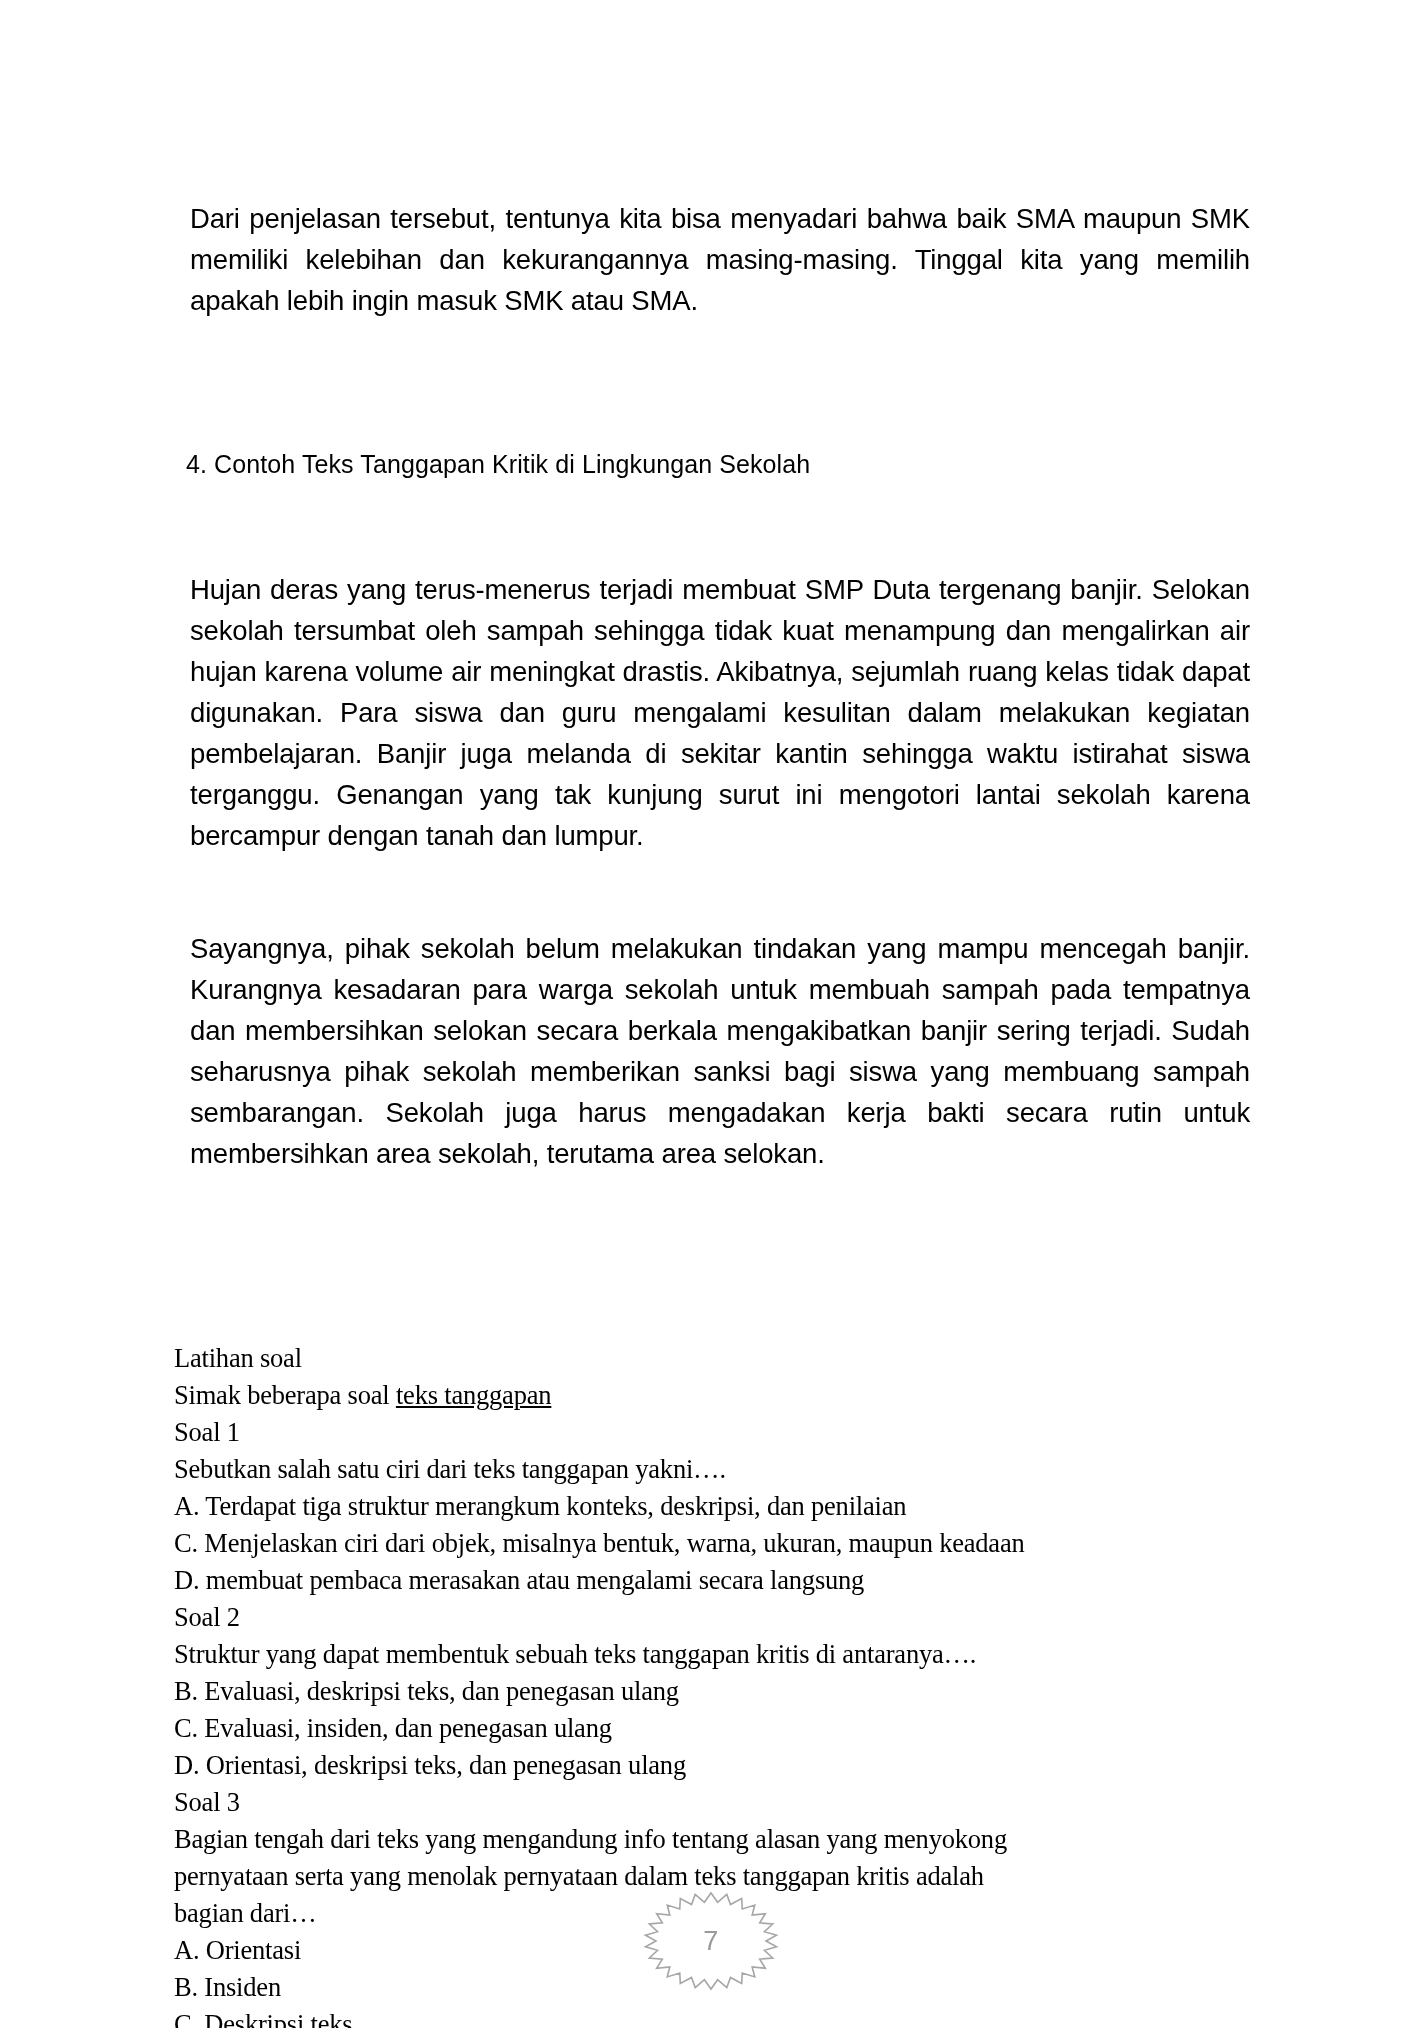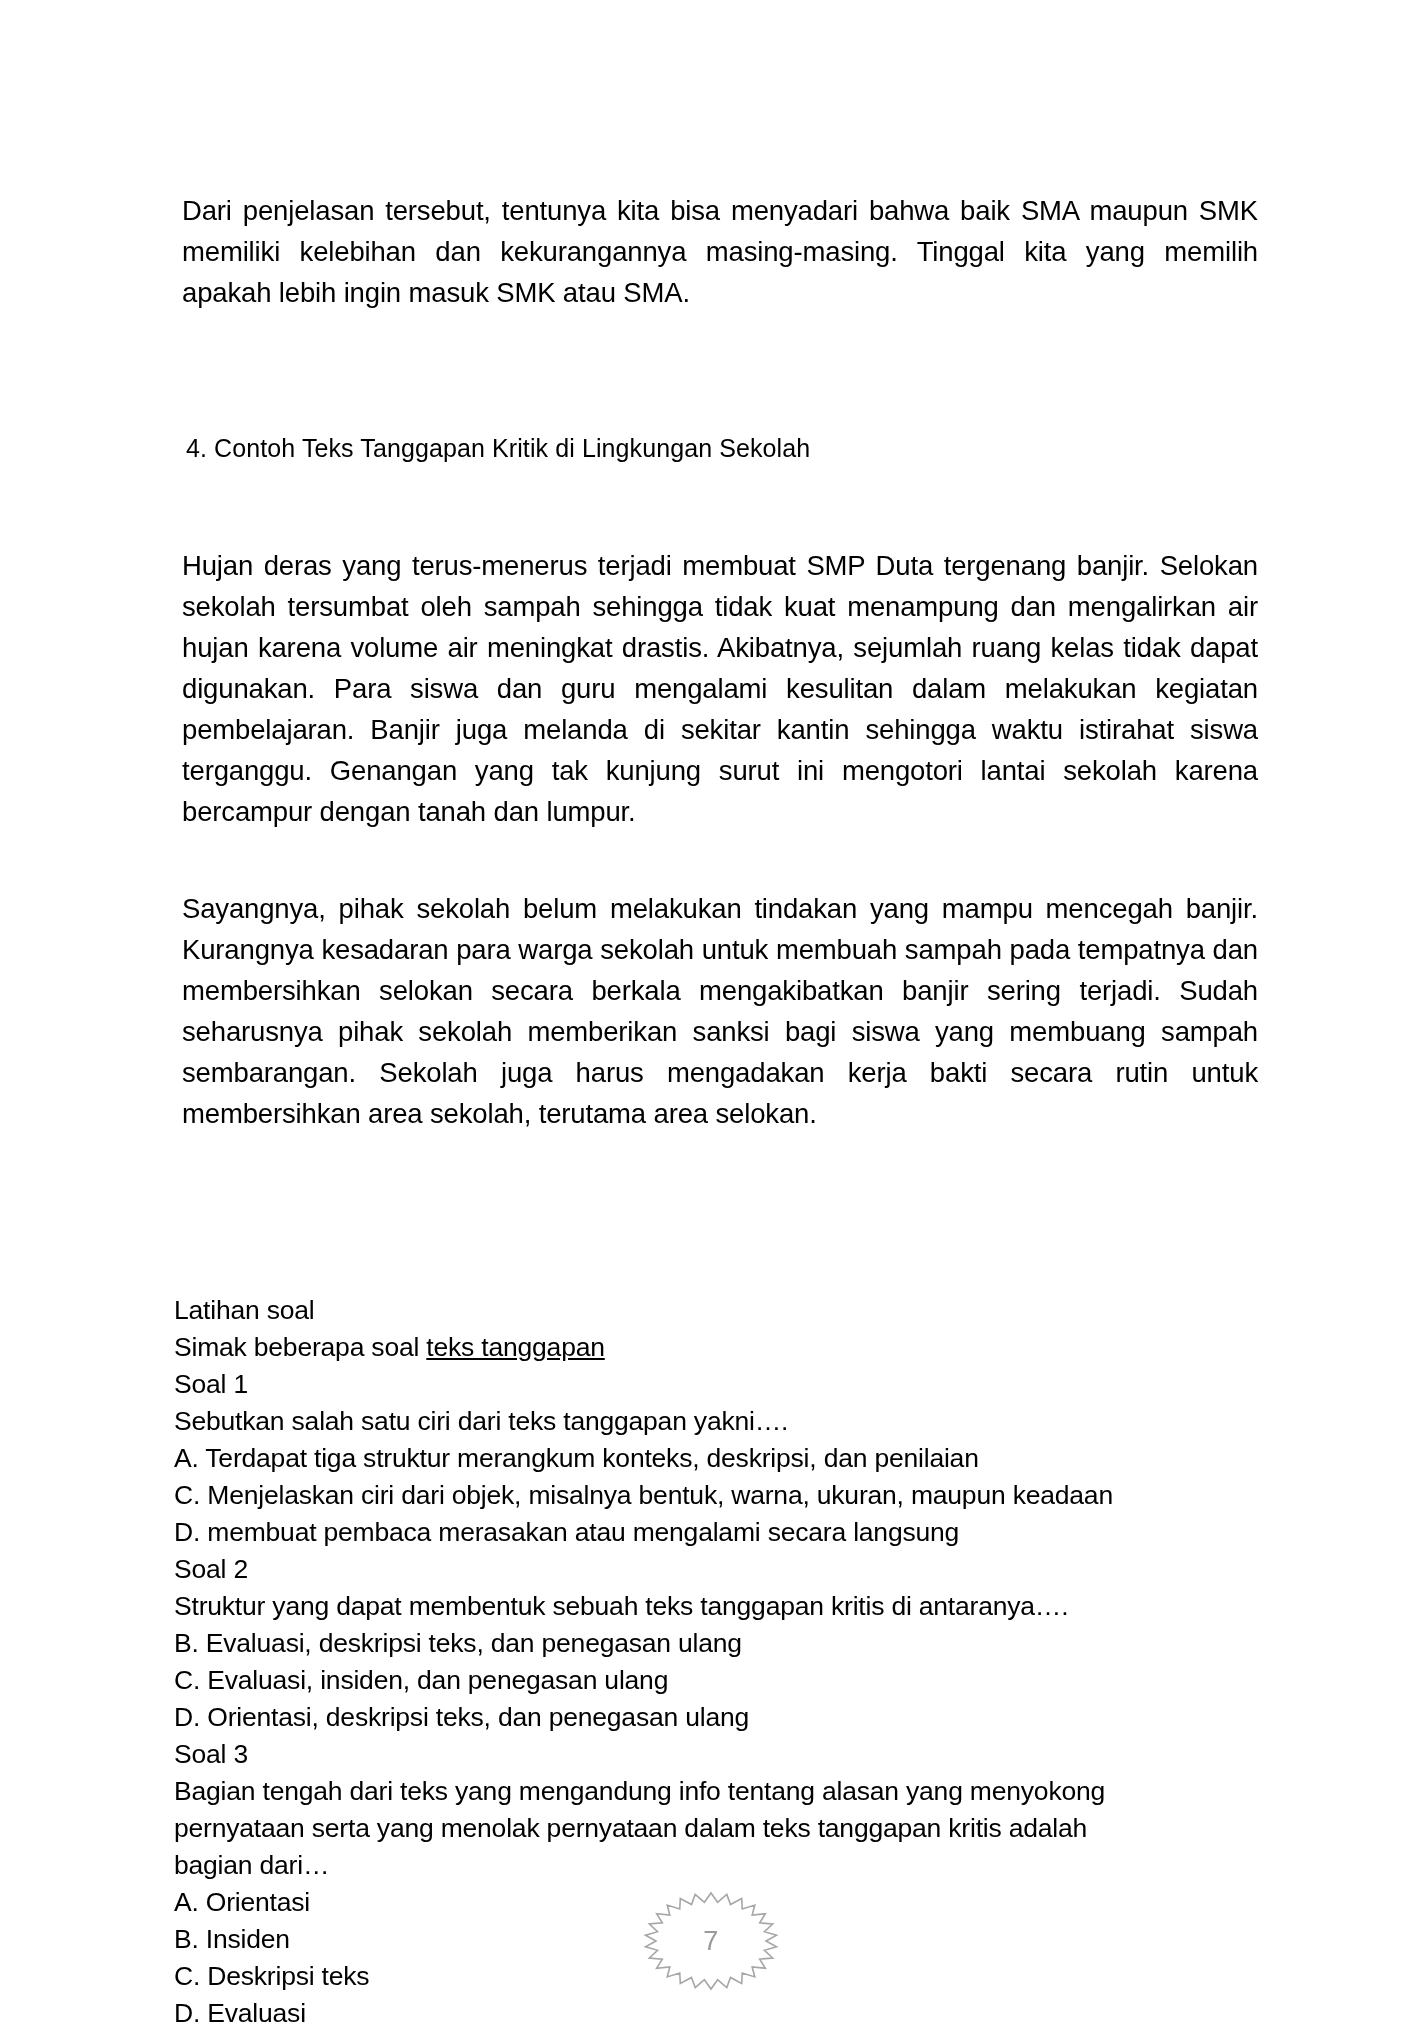--- a/index.html
+++ b/index.html
@@ -34,21 +34,21 @@
   }
 
   
   .para {
     font-family: "Liberation Sans Narrow", "Liberation Sans", sans-serif;
     font-stretch: condensed;
     font-size: 27.5px;
     line-height: 41px;
     text-align: justify;
     text-justify: inter-word;
-    margin: 8px;
+    margin: 16px;
     letter-spacing: -0.15px;
     word-spacing: 0px;
     transform-origin: left top;
   }
 
   .gap-xl { height: 98px; }
   .gap-l  { height: 60px; }
   .gap-m  { height: 40px; }
   .gap-section { height: 150px; }
 
@@ -63,21 +63,21 @@
   }
 
   
   .quiz {
     font-family: "Liberation Sans", "DejaVu Sans", sans-serif;
     font-size: 26.5px;
     line-height: 37px;
     text-align: left;
     letter-spacing: -0.2px;
   }
-  .quiz .line { display: block; white-space: pre-wrap; }
+  .quiz .line { display: block; white-space: pre-wrap; font-family: Liberation Serif, serif; }
   .quiz a.link,
   .quiz .link {
     text-decoration: underline;
     color: #000000;
     cursor: pointer;
   }
 
   
   .page-badge {
     position: absolute;

